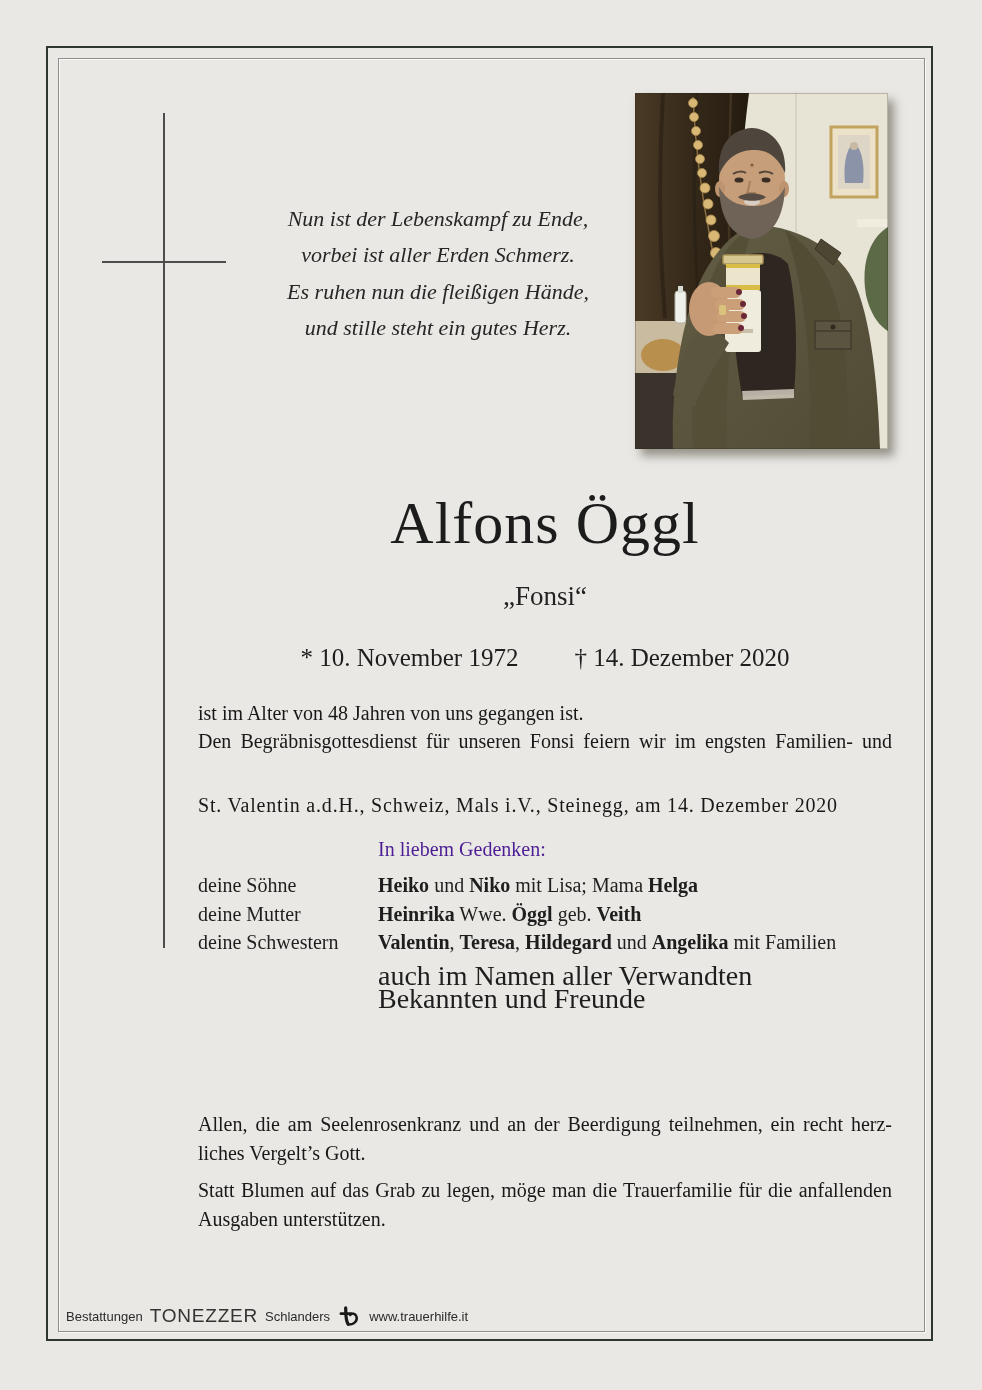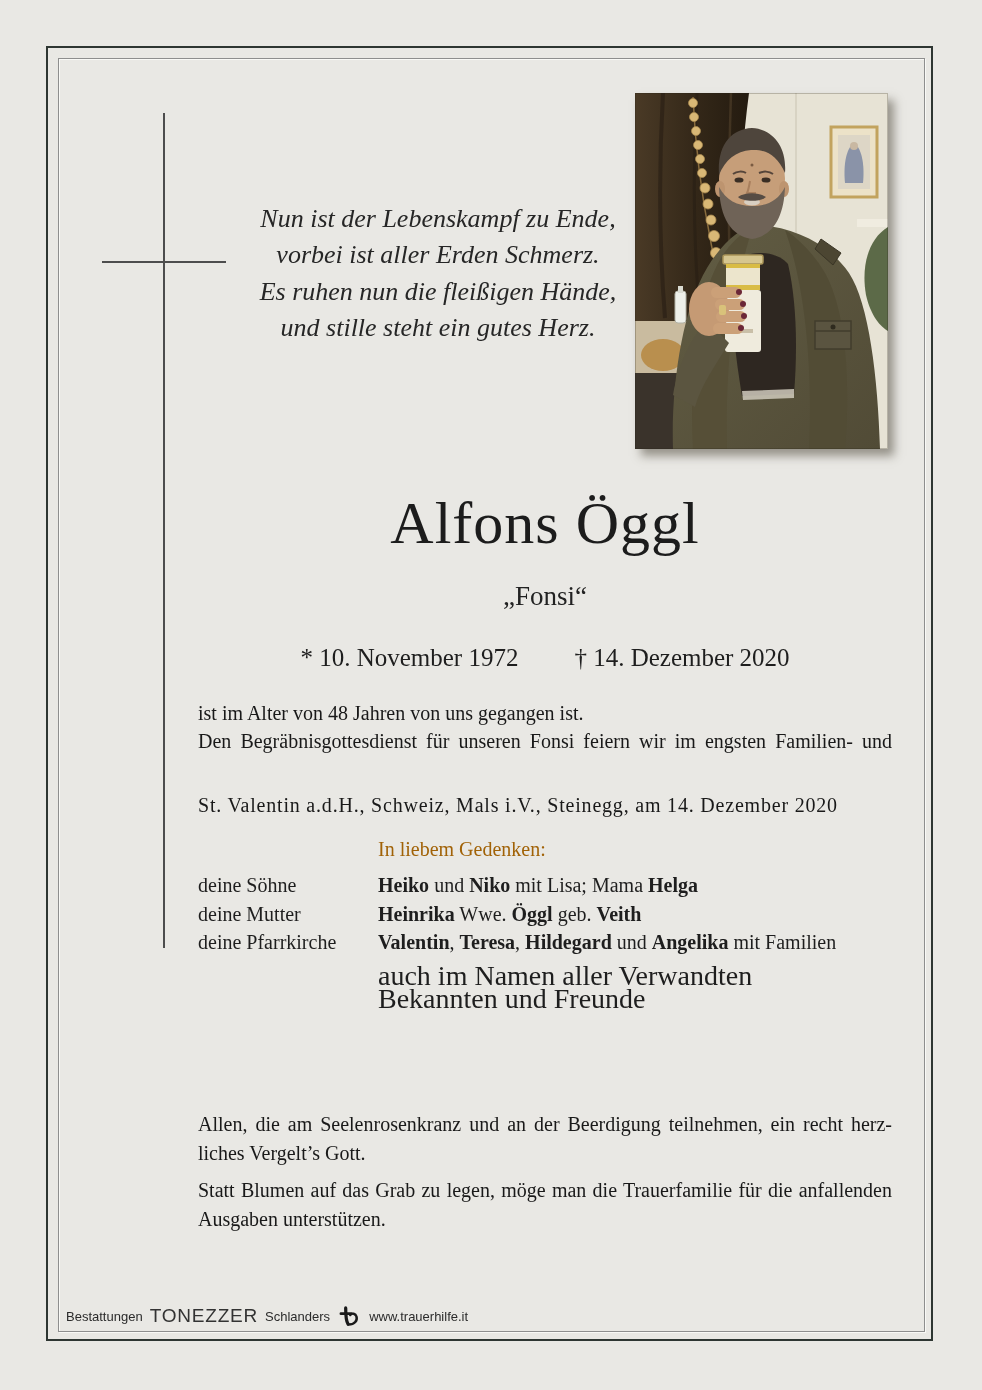--- a/index.html
+++ b/index.html
@@ -11,39 +11,39 @@
     border:2px solid #2e3632;box-sizing:border-box;}
   .frame-inner{position:absolute;left:58px;top:58px;width:867px;height:1274px;
     border:1px solid #8e8e8e;box-sizing:border-box;
     box-shadow:1px 1px 0 #f9f9f6, inset 1px 1px 0 #f9f9f6;}
 
   
   .cross-v{position:absolute;left:163px;top:113px;width:2px;height:835px;background:#4d4d4d;}
   .cross-h{position:absolute;left:102px;top:261px;width:124px;height:2px;background:#4d4d4d;}
 
   .poem{position:absolute;left:188px;top:201px;width:500px;text-align:center;
-    font-style:italic;font-size:26px;line-height:36.4px;color:#262626;}
+    font-style:italic;font-size:22px;line-height:36.4px;color:#262626;}
 
   .photo{position:absolute;left:635px;top:93px;width:253px;height:356px;
     box-shadow:6px 7px 9px rgba(70,63,50,0.5);}
   .photo svg{display:block;}
 
   .name{position:absolute;left:200px;top:490px;width:690px;margin:0;text-align:center;
     font-size:60px;font-weight:normal;line-height:66px;color:#1c1c1c;letter-spacing:1px;}
   .nickname{position:absolute;left:200px;top:581px;width:690px;text-align:center;
     font-size:27px;color:#222;}
   .dates{position:absolute;left:200px;top:644px;width:690px;display:flex;
     justify-content:center;gap:56px;font-size:25px;color:#1e1e1e;}
 
   .para{position:absolute;left:198px;width:694px;font-size:20px;line-height:28.6px;color:#191919;}
   .jl{text-align:justify;text-align-last:justify;}
   .p-age{top:699px;}
   .p-service{top:727px;}
   .p-dateline{top:791px;letter-spacing:0.8px;}
-  .gedenken-heading{position:absolute;left:378px;top:838px;font-size:20px;color:#a16207;}
+  .gedenken-heading{position:absolute;left:378px;top:838px;font-size:20px;color:#4c1d95;}
   .memorial-rows{position:absolute;left:198px;top:874px;width:694px;font-size:20px;}
   .memorial-row{display:flex;height:28.7px;align-items:baseline;}
   .memorial-row .label{width:180px;flex:none;}
   .closing{position:absolute;left:378px;top:964px;font-size:28px;line-height:23.4px;}
   .p-rosary{top:1044px;}
   .p-thanks{top:1110px;}
   .p-flowers{top:1176px;}
 
   .footer{position:absolute;left:66px;top:1305px;display:flex;align-items:center;gap:7px;
     font-family:"Liberation Sans","DejaVu Sans",sans-serif;color:#2b2b2b;}
@@ -202,21 +202,21 @@
   <div class="memorial-rows">
     <div class="memorial-row">
       <span class="label">deine Söhne</span>
       <span class="value"><span style="font-weight: bold;">Heiko</span><span> und </span><span style="font-weight: bold;">Niko</span><span> mit </span><span style="font-weight: normal;">Lisa</span><span>; Mama </span><span style="font-weight: bold;">Helga</span></span>
     </div>
     <div class="memorial-row">
       <span class="label">deine Mutter</span>
       <span class="value"><span style="font-weight: bold;">Heinrika</span><span> Wwe. </span><span style="font-weight: bold;">Öggl</span><span> geb. </span><span style="font-weight: bold;">Veith</span></span>
     </div>
     <div class="memorial-row">
-      <span class="label">deine Pfarrkirche</span>
+      <span class="label">deine Schwestern</span>
       <span class="value"><span style="font-weight: bold;">Valentin</span><span>, </span><span style="font-weight: bold;">Teresa</span><span>, </span><span style="font-weight: bold;">Hildegard</span><span> und </span><span style="font-weight: bold;">Angelika</span><span> mit Familien</span></span>
     </div>
   </div>
 
   <div class="closing">
     <div>auch im Namen aller Verwandten</div>
     <div>Bekannten und Freunde</div>
   </div>
 
 

